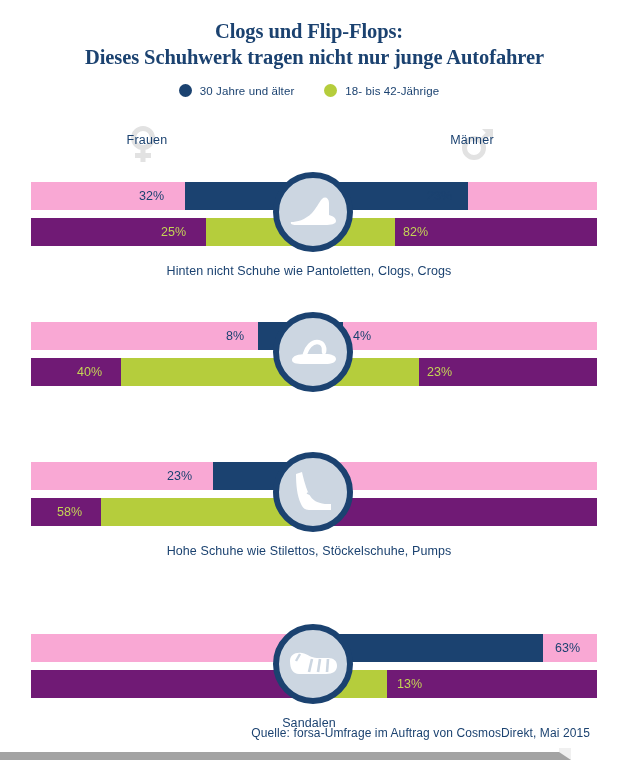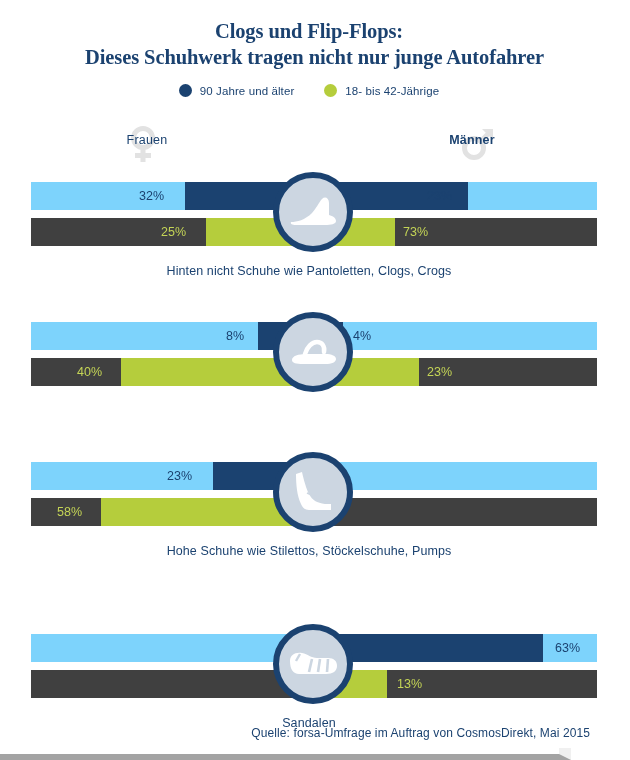--- a/index.html
+++ b/index.html
@@ -15,21 +15,21 @@
     overflow: hidden;
   }
   .page {
     position: absolute;
     left: 0; top: 0;
     width: 571px;
     height: 760px;
     background: #ffffff;
     box-sizing: border-box;
     border-right: 12px solid #f0f0f0;
-    border-bottom: 6px solid #a3a3a3;
+    border-bottom: 8px solid #a3a3a3;
   }
   .canvas {
     position: absolute;
     left: 0; top: 0;
     width: 618px;
     height: 748px;
     background: #ffffff;
   }
 
   
@@ -79,21 +79,21 @@
   }
 
   
   .gender {
     position: absolute;
     top: 124px;
     height: 40px;
     width: 120px;
   }
   .gender.women { left: 87px; }
-  .gender.men   { left: 412px; font-weight: bold; }
+  .gender.men   { left: 412px; }
   .gender-sym {
     position: absolute;
     top: 0;
     width: 40px;
     height: 40px;
   }
   .gender.women .gender-sym { left: 36px; }
   .gender.men   .gender-sym { left: 46px; }
   .gender-label {
     position: absolute;
@@ -113,22 +113,22 @@
   .g4 { top: 632px; }
 
   .rows { position: relative; height: 78px; }
 
   .track {
     position: absolute;
     left: 31px;
     width: 566px;
     height: 28px;
   }
-  .track.blue-row  { top: 2px;  background: #7dd3fc; }
-  .track.green-row { top: 38px; background: #404040; }
+  .track.blue-row  { top: 2px;  background: #f9a8d4; }
+  .track.green-row { top: 38px; background: #701a75; }
 
   .bar {
     position: absolute;
     height: 28px;
     top: 0;
   }
   .bar.blue  { background: #1b4270; }
   .bar.green { background: #b5cd3c; }
 
   .val {
@@ -186,21 +186,21 @@
 <div class="canvas">
 
   <div class="title">
     <span>Clogs und Flip-Flops:</span>
     <span class="line2">Dieses Schuhwerk tragen nicht nur junge Autofahrer</span>
   </div>
 
   <div class="legend">
     <div class="legend-item">
       <span class="legend-dot blue"></span>
-      <span class="legend-label">90 Jahre und älter</span>
+      <span class="legend-label">30 Jahre und älter</span>
     </div>
     <div class="legend-item">
       <span class="legend-dot green"></span>
       <span class="legend-label">18- bis 42-Jährige</span>
     </div>
   </div>
 
   <div class="gender women">
     <span class="gender-sym">
       <svg width="40" height="40" viewBox="0 0 40 40">
@@ -228,21 +228,21 @@
       <div class="track blue-row">
         <div class="bar blue" style="left:154px; width:128px;"></div>
         <div class="bar blue" style="left:282px; width:155px;"></div>
         <span class="val blue-val" style="left:108px;">32%</span>
         <span class="val blue-val" style="left:396px;">23%</span>
       </div>
       <div class="track green-row">
         <div class="bar green" style="left:175px; width:107px;"></div>
         <div class="bar green" style="left:282px; width:82px;"></div>
         <span class="val green-val" style="left:130px;">25%</span>
-        <span class="val green-val" style="left:372px;">73%</span>
+        <span class="val green-val" style="left:372px;">82%</span>
       </div>
       <div class="emblem" style="left:273px;">
         <svg width="56" height="48" viewBox="0 0 56 48">
           <path d="M6 34 C12 34 20 32 27 25 C31 21 34 14 37 11 C40 8 44 10 44 15 L44 27 C48 28 51 30 51 33 C51 36 46 37 40 37 L11 37 C7 37 5 36 6 34 Z" fill="#ffffff"></path>
         </svg>
       </div>
     </div>
     <div class="cat-label">Hinten nicht Schuhe wie Pantoletten, Clogs, Crogs</div>
   </div>
 

